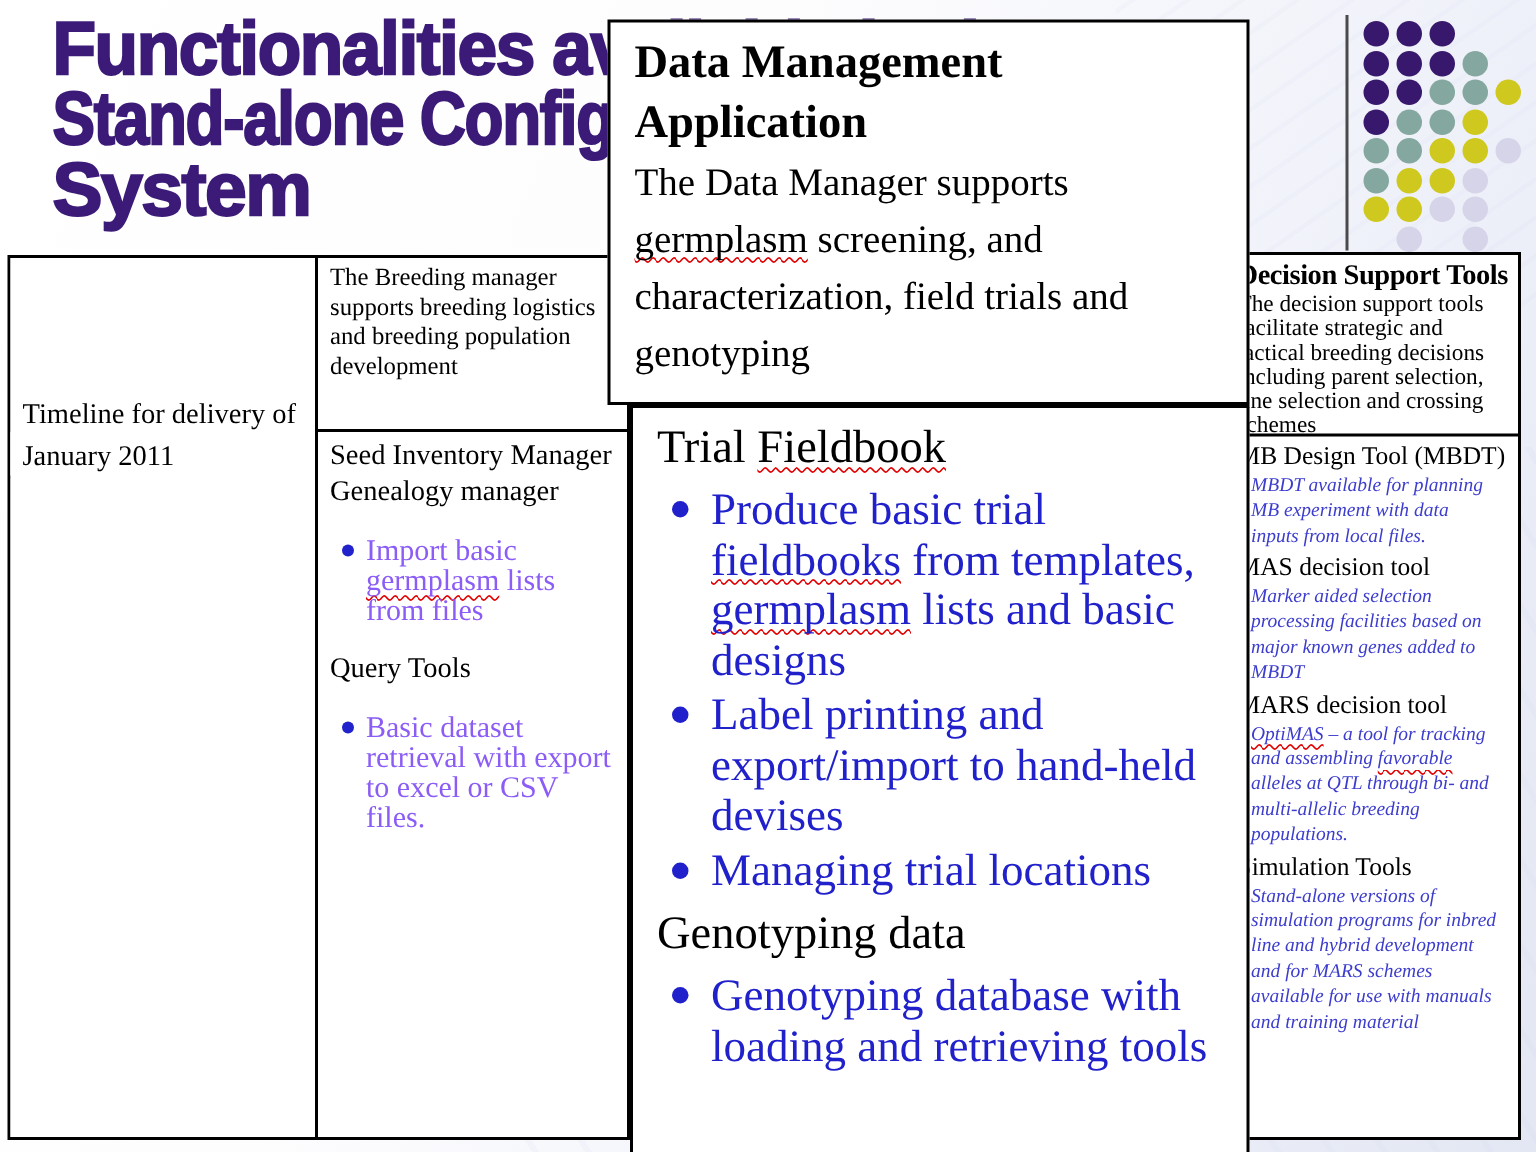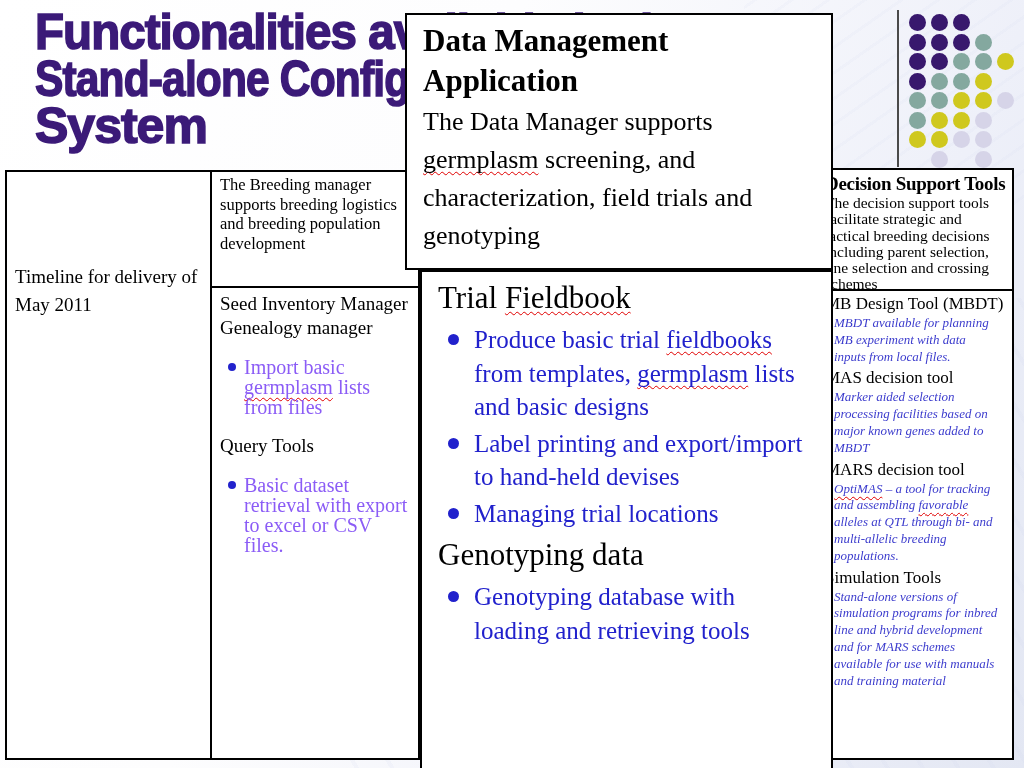--- a/index.html
+++ b/index.html
@@ -63,21 +63,21 @@
   
   .panelT{position:absolute;left:405px;top:13px;width:428px;height:257px;background:#fff;
     border:2px solid #000;box-sizing:border-box;padding:6px 10px 0 16px;z-index:5;}
   .pT-title{font-weight:bold;font-size:31px;line-height:40px;width:330px;}
   .pT-body{font-size:26px;line-height:38px;margin-top:2px;}
 
   .panelB{position:absolute;left:420px;top:270px;width:413px;height:512px;background:#fff;
     border:2px solid #000;box-sizing:border-box;padding:4px 14px 0 16px;z-index:5;overflow:hidden;}
   .pB-h{font-size:31px;line-height:44px;font-family:Liberation Serif, serif;}
   .pB-bullet{position:relative;padding-left:36px;padding-right:2px;color:#2121cc;
-    font-size:25px;line-height:33.5px;margin:3px 0;}
+    font-size:30px;line-height:33.5px;margin:3px 0;}
   .pB-bullet::before{content:"";position:absolute;left:10px;top:11px;width:11px;height:11px;
     border-radius:50%;background:#2121cc;}
 
   
   .sq{text-decoration-line:underline;text-decoration-style:wavy;text-decoration-color:#e00000;
     text-decoration-thickness:1px;text-underline-offset:3px;-webkit-text-decoration-skip:none;
     text-decoration-skip-ink:none;}
 </style>
 </head>
 <body>
@@ -134,21 +134,21 @@
       <div class="dot" style="visibility: hidden;"></div>
       <div class="dot" style="background: rgb(214, 212, 232);"></div>
       <div class="dot" style="visibility: hidden;"></div>
     </div>
 
   <div class="tableL">
     <div class="cell c-timeline-h">
       <span>Timeline for delivery of functionalities</span>
     </div>
     <div class="cell c-timeline-r">
-      <span>May 2011</span>
+      <span>January 2011</span>
     </div>
     <div class="cell c-breed-h">
       <div class="hdr-body">The Breeding manager supports breeding logistics and breeding population development</div>
     </div>
     <div class="cell c-breed-r">
       <div class="plain">Seed Inventory Manager</div>
       <div class="plain">Genealogy manager</div>
       <div class="bullet"><span>Import basic </span><span class="sq">germplasm</span><span> lists from files</span></div>
       <div class="plain">Query Tools</div>
       <div class="bullet">Basic dataset retrieval with export to excel or CSV files.</div>

